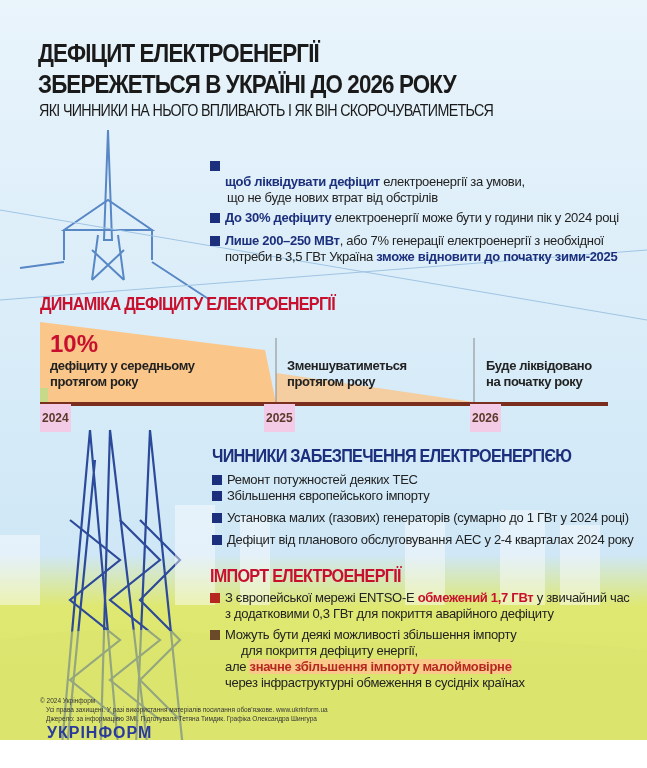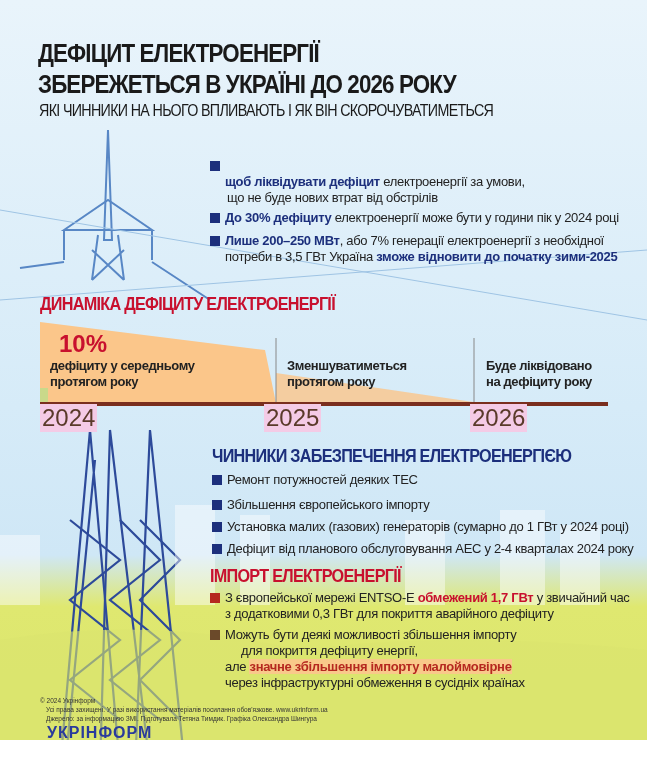--- a/index.html
+++ b/index.html
@@ -10,21 +10,21 @@
   .subtitle{left:39px;top:101px;font-size:17px;color:#1a1a1a;letter-spacing:-0.8px;transform:scaleX(0.84);transform-origin:left}
   .bullets{font-size:13px;line-height:16px;color:#222;letter-spacing:-0.3px}
   .b{font-weight:bold;color:#1c2f7c}
   .sq{display:inline-block;width:10px;height:10px;background:#1c2f7c;margin-right:5px;vertical-align:-1px}
   .item{position:absolute;white-space:nowrap}
   .sec-red{font-weight:bold;color:#c8102e;font-size:18px;letter-spacing:-0.8px;transform:scaleX(0.9);transform-origin:left}
   .sec-blue{font-weight:bold;color:#1c2f7c;font-size:18px;letter-spacing:-0.8px;transform:scaleX(0.9);transform-origin:left}
   .red-b{font-weight:bold;color:#c8102e}
   .orange-hl{font-weight:bold;color:#b5281f;background:#f9c98a}
   .chartlbl{font-weight:bold;font-size:13px;line-height:16px;color:#222;letter-spacing:-0.4px}
-  .year{font-weight:normal;font-size:24px;color:#5a3a2a;background:#f4cbe6;padding:0 2px}
+  .year{font-weight:bold;font-size:12px;color:#5a3a2a;background:#f4cbe6;padding:7px 2px}
   .footer{font-size:6.5px;line-height:9px;color:#333}
   .logo{font-weight:bold;font-size:16px;color:#2a3b9c;letter-spacing:1px}
 </style>
 </head>
 <body>
 
 <div id="root">
 
   <svg class="abs" style="left:0;top:0" width="647" height="768">
     <g stroke="#4a7cc0" stroke-width="2" fill="none" opacity="0.9">
@@ -80,40 +80,40 @@
 
   <div class="abs sec-red" style="left:40px;top:294px;">ДИНАМІКА ДЕФІЦИТУ ЕЛЕКТРОЕНЕРГІЇ</div>
   <svg class="abs" style="left:40px;top:318px" width="570" height="90">
     <path d="M0 4 L225 32 L236 85 L435 85 L0 85 Z" fill="#fbc68a"></path>
     <path d="M236 55 L236 85 L440 85 Z" fill="#fbc68a" opacity="0.8"></path>
     <path d="M0 70 L8 70 L8 85 L0 85 Z" fill="#c9d98a"></path>
     <line x1="236" y1="20" x2="236" y2="85" stroke="#888" stroke-width="1"></line>
     <line x1="434" y1="20" x2="434" y2="85" stroke="#888" stroke-width="1"></line>
     <rect x="0" y="84" width="568" height="4" fill="#7a2e1e"></rect>
   </svg>
-  <div class="abs" style="left:59px;top:330px;font-weight:bold;font-size:24px;color:#c8102e">10%</div>
+  <div class="abs" style="left:50px;top:330px;font-weight:bold;font-size:24px;color:#c8102e">10%</div>
   <div class="abs chartlbl" style="left:50px;top:358px">
     <div>дефіциту у середньому</div>
     <div>протягом року</div>
   </div>
   <div class="abs chartlbl" style="left:287px;top:358px">
     <div>Зменшуватиметься</div>
     <div>протягом  року</div>
   </div>
   <div class="abs chartlbl" style="left:486px;top:358px">
     <div>Буде ліквідовано</div>
-    <div>на дефіциту року</div>
+    <div>на початку року</div>
   </div>
   <div class="abs year" style="left:40px;top:404px">2024</div>
   <div class="abs year" style="left:264px;top:404px">2025</div>
   <div class="abs year" style="left:470px;top:404px">2026</div>
 
   <div class="abs sec-blue" style="left:212px;top:446px">ЧИННИКИ ЗАБЕЗПЕЧЕННЯ ЕЛЕКТРОЕНЕРГІЄЮ</div>
   <div class="abs bullets" style="left:212px;top:472px">
-    <div style="margin-bottom:9px"><span class="sq"></span><span>Ремонт потужностей деяких ТЕС</span></div>
+    <div style="margin-bottom:0"><span class="sq"></span><span>Ремонт потужностей деяких ТЕС</span></div>
     <div style="margin-bottom:6px"><span class="sq"></span><span>Збільшення європейського імпорту</span></div>
     <div style="margin-bottom:6px"><span class="sq"></span><span>Установка малих (газових) генераторів (сумарно до 1 ГВт у 2024 році)</span></div>
     <div><span class="sq"></span><span>Дефіцит від планового обслуговування АЕС у 2-4 кварталах 2024 року</span></div>
   </div>
 
   <div class="abs sec-red" style="left:210px;top:566px">ІМПОРТ ЕЛЕКТРОЕНЕРГІЇ</div>
   <div class="abs bullets" style="left:210px;top:590px">
     <span class="sq" style="background:#b5281f"></span><span>З європейської мережі ENTSO-E </span><span class="red-b">обмежений 1,7 ГВт</span><span> у звичайний час</span><br>
     <span style="margin-left:15px">з додатковими 0,3 ГВт для покриття аварійного дефіциту</span>
   </div>

